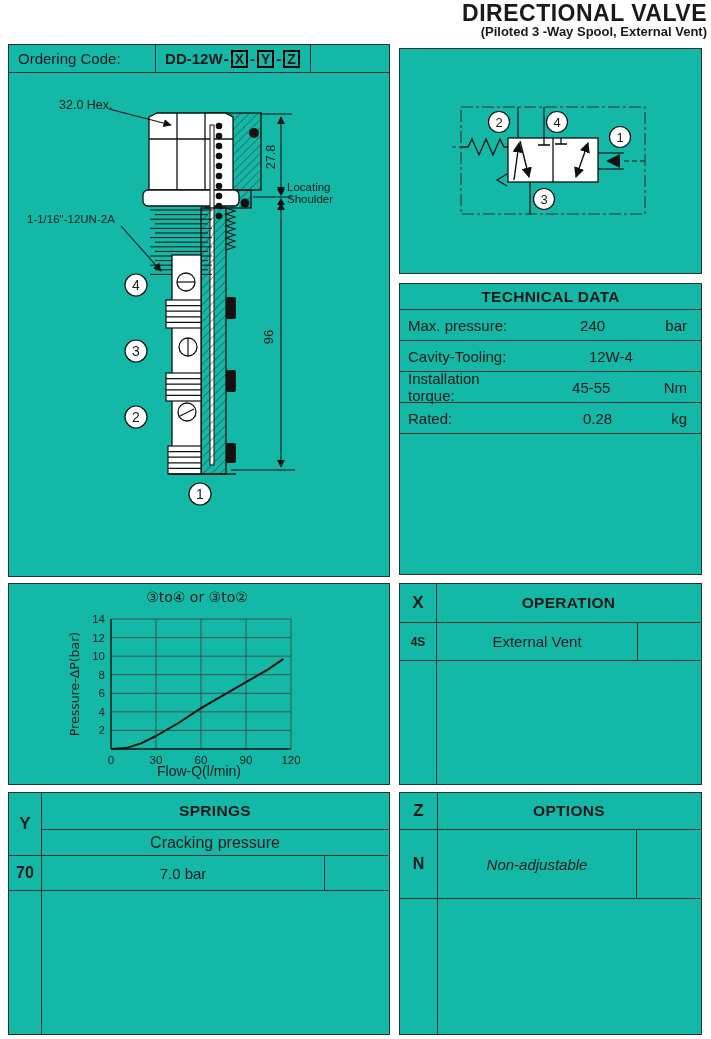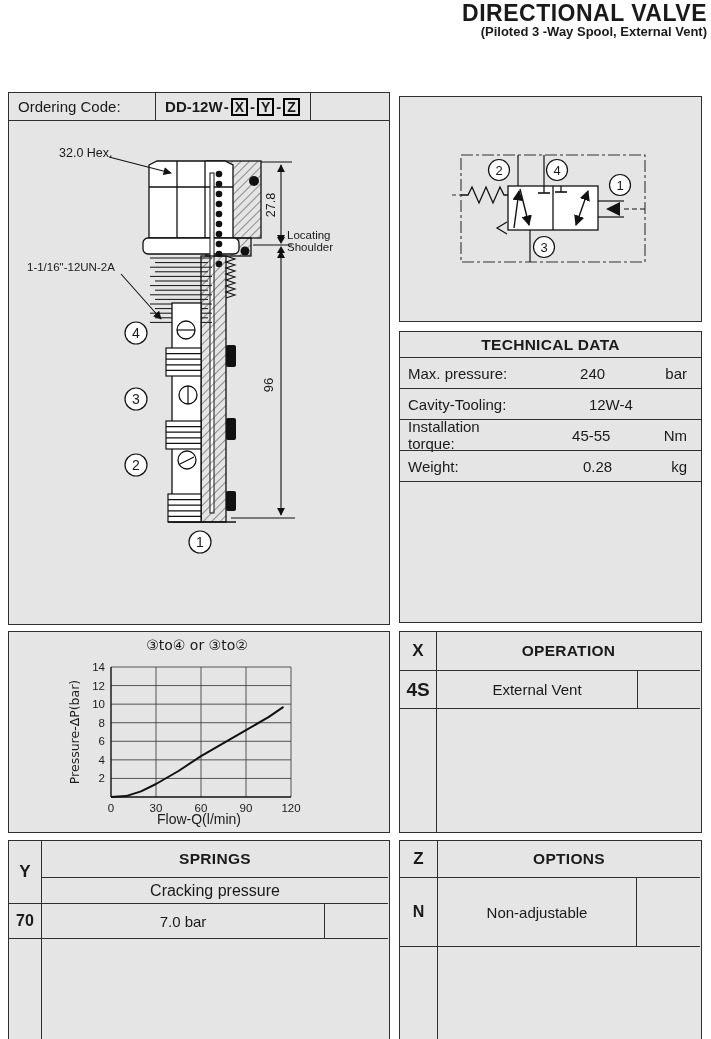--- a/index.html
+++ b/index.html
@@ -2,21 +2,21 @@
 <html><head>
 <meta charset="utf-8">
 <style>
   * { margin:0; padding:0; box-sizing:border-box; }
   html,body { background:#fff; }
   #page {
     position:relative; width:711px; height:1039px; background:#fff;
     font-family:"Liberation Sans", sans-serif; color:#1a1a1a; overflow:hidden;
   }
   .abs { position:absolute; }
-  .box { position:absolute; border:1.5px solid #2f2f2f; background:#e5e5e5;margin-top:48px; }
+  .box { position:absolute; border:1.5px solid #2f2f2f; background:#14b8a6; }
   
   .hdr-title { right:4px; top:0px; font-size:23px; font-weight:800; letter-spacing:0.5px; text-align:right; }
   .hdr-sub   { right:4px; top:24px; font-size:13px; font-weight:700; }
   
   .ord-row { position:absolute; left:0; top:0; width:100%; height:28px; border-bottom:1.2px solid #2f2f2f; display:flex; }
   .ord-label { width:147px; border-right:1.2px solid #2f2f2f; display:flex; align-items:center; padding-left:9px; font-size:15px; }
   .ord-code { width:155px; border-right:1.2px solid #2f2f2f; display:flex; align-items:center; justify-content:center; font-size:15px; font-weight:800; }
   .codebox { display:inline-block; border:2px solid #000; line-height:14px; padding:0 2px; margin:0 1px; font-size:14px; }
   .dash { margin:0 1px; }
   
@@ -256,21 +256,21 @@
       <div class="td-label">Cavity-Tooling:</div>
       <div class="td-value">12W-4</div>
       <div class="td-unit"></div>
     </div>
     <div class="td-row">
       <div class="td-label">Installation torque:</div>
       <div class="td-value">45-55</div>
       <div class="td-unit">Nm</div>
     </div>
     <div class="td-row">
-      <div class="td-label">Weight:</div>
+      <div class="td-label">Rated:</div>
       <div class="td-value">0.28</div>
       <div class="td-unit">kg</div>
     </div>
   </div>
 
   <div class="box" style="left:8px; top:583px; width:382px; height:202px;">
     <svg width="379" height="199" viewBox="0 0 379 199">
       <text x="188" y="18" text-anchor="middle" font-size="14" class="cg">③to④ or ③to②</text>
       <g>
           <line x1="102" y1="146.42857142857144" x2="282" y2="146.42857142857144" stroke="#444" stroke-width="0.9"></line>
@@ -305,21 +305,21 @@
           <polyline points="102.0,165.0 117.0,164.1 132.0,159.4 147.0,152.0 169.5,139.0 192.0,124.1 214.5,111.1 237.0,98.1 259.5,85.1 274.5,74.9" fill="none" stroke="#111" stroke-width="2" stroke-linejoin="round"></polyline>
         </g>
       <text x="70" y="100" text-anchor="middle" font-size="12.5" transform="rotate(-90 70 100)" class="cg">Pressure-ΔP(bar)</text>
       <text x="190" y="192" text-anchor="middle" font-size="14">Flow-Q(l/min)</text>
     </svg>
   </div>
 
   <div class="box" style="left:399px; top:583px; width:303px; height:202px;">
     <div class="ct-col" style="width:37px;">
       <div class="ct-cell" style="height:39px; border-bottom:1.2px solid #2f2f2f; font-size:17px;">X</div>
-      <div class="ct-cell" style="height:38px; border-bottom:1.2px solid #2f2f2f; font-size:19px;">4S</div>
+      <div class="ct-cell" style="height:38px; border-bottom:1.2px solid #2f2f2f; font-size:12px;">4S</div>
     </div>
     <div class="ct-main" style="left:37px; width:263px;">
       <div class="ct-title" style="height:39px;">OPERATION</div>
       <div class="ct-rowcell" style="height:38px;">
         <div class="ct-rowlabel" style="width:200px;text-align:right;">External Vent</div>
         <div class="ct-rowtail" style="flex:1;"></div>
       </div>
     </div>
   </div>
 
@@ -338,20 +338,20 @@
     </div>
   </div>
 
   <div class="box" style="left:399px; top:792px; width:303px; height:243px;">
     <div class="ct-col" style="width:38px;">
       <div class="ct-cell" style="height:37px; border-bottom:1.2px solid #2f2f2f; font-size:17px;">Z</div>
       <div class="ct-cell" style="height:69px; border-bottom:1.2px solid #2f2f2f; font-size:16px;">N</div>
     </div>
     <div class="ct-main" style="left:38px; width:262px;">
       <div class="ct-title" style="height:37px;">OPTIONS</div>
-      <div class="ct-rowcell" style="height:69px;">
+      <div class="ct-rowcell" style="height:69px;font-style:italic;">
         <div class="ct-rowlabel" style="width:198px;">Non-adjustable</div>
         <div class="ct-rowtail" style="flex:1;"></div>
       </div>
     </div>
   </div>
 
 </div>
 
 </body></html>

